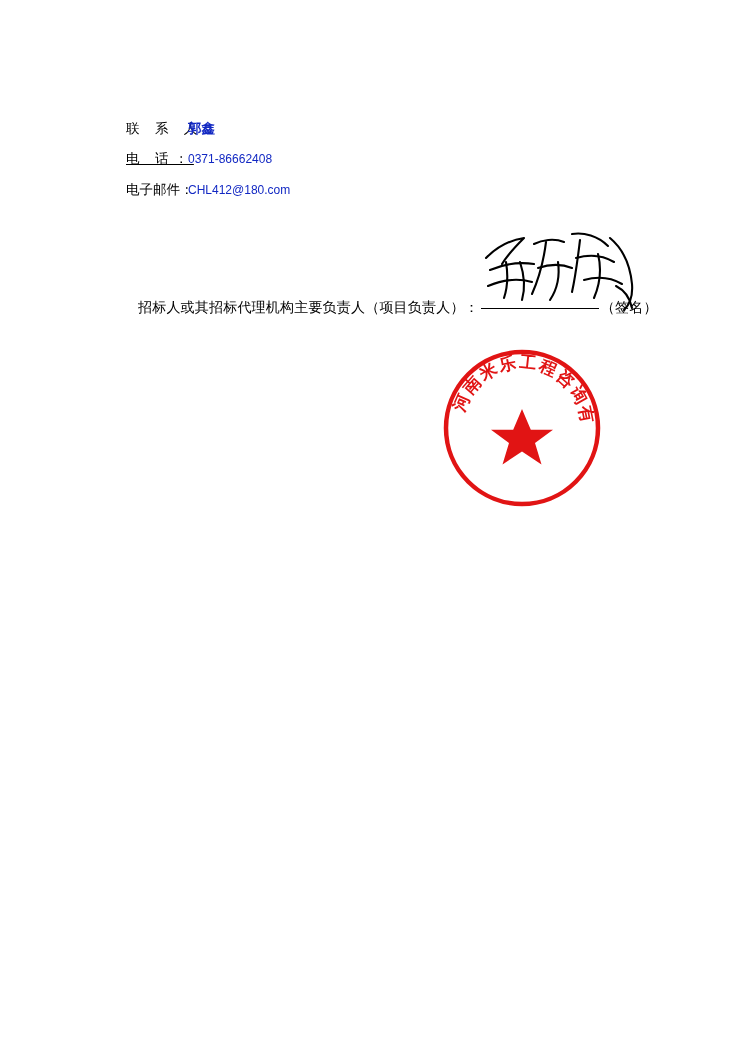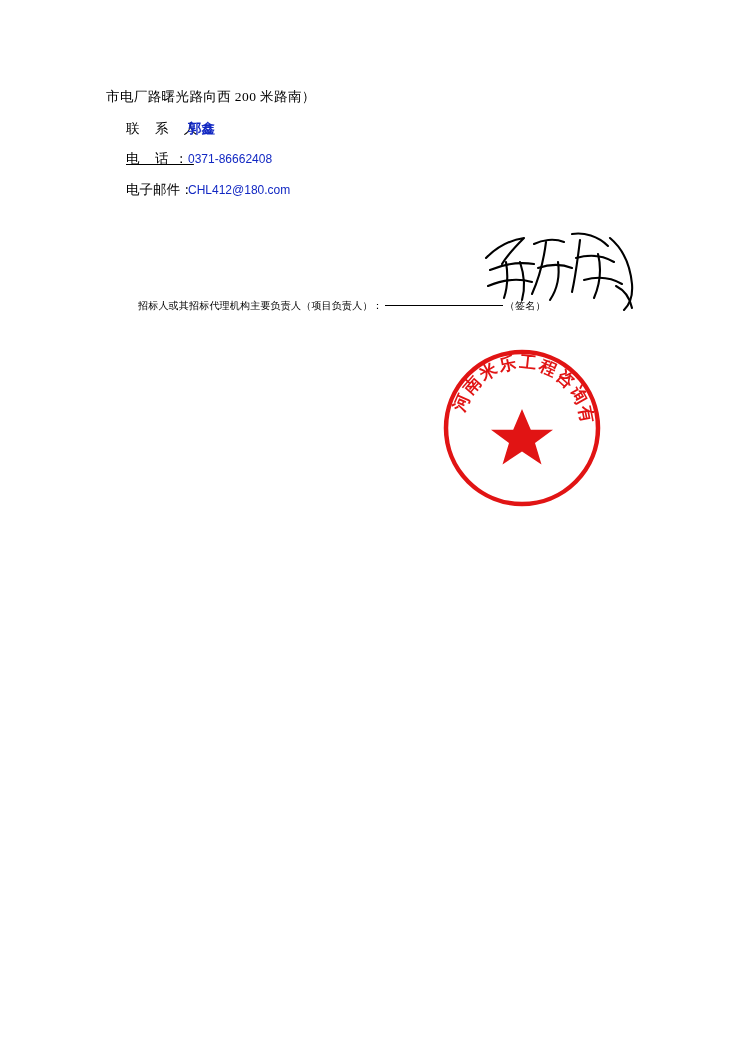--- a/index.html
+++ b/index.html
@@ -58,21 +58,21 @@
   #row-phone   { top: 150px; }
   #row-email   { top: 181px; }
 
   .lbl-w-contact { width: 62px; letter-spacing: 6px; }
   .lbl-w-phone   { width: 62px; letter-spacing: 6px; text-decoration: underline; }
   .lbl-w-email   { width: 62px; }
 
   
   .sig-line {
     position: absolute;
-    font-size: 10px;
+    font-size: 14px;
     white-space: nowrap;
     letter-spacing: 0.2px;
     font-family: Liberation Mono, monospace;
   }
   #sig-person {
     left: 138px;
     top: 299px;
   }
   #sig-org {
     left: 278px;
@@ -113,21 +113,20 @@
     font-family: "Liberation Serif", "DejaVu Serif", serif;
     font-weight: bold;
     fill: #e11414;
   }
 </style>
 </head>
 <body>
 
 <div class="page">
 
-  <div class="addr-line">市电厂路曙光路向西 200 米路南）</div>
 
   <div class="contact-row" id="row-contact">
     <span class="lbl lbl-w-contact">联 系 人：</span><span class="val cjk">郭鑫</span>
   </div>
 
   <div class="contact-row" id="row-phone">
     <span class="lbl lbl-w-phone">电    话：</span><span class="val">0371-86662408</span>
   </div>
 
   <div class="contact-row" id="row-email">

